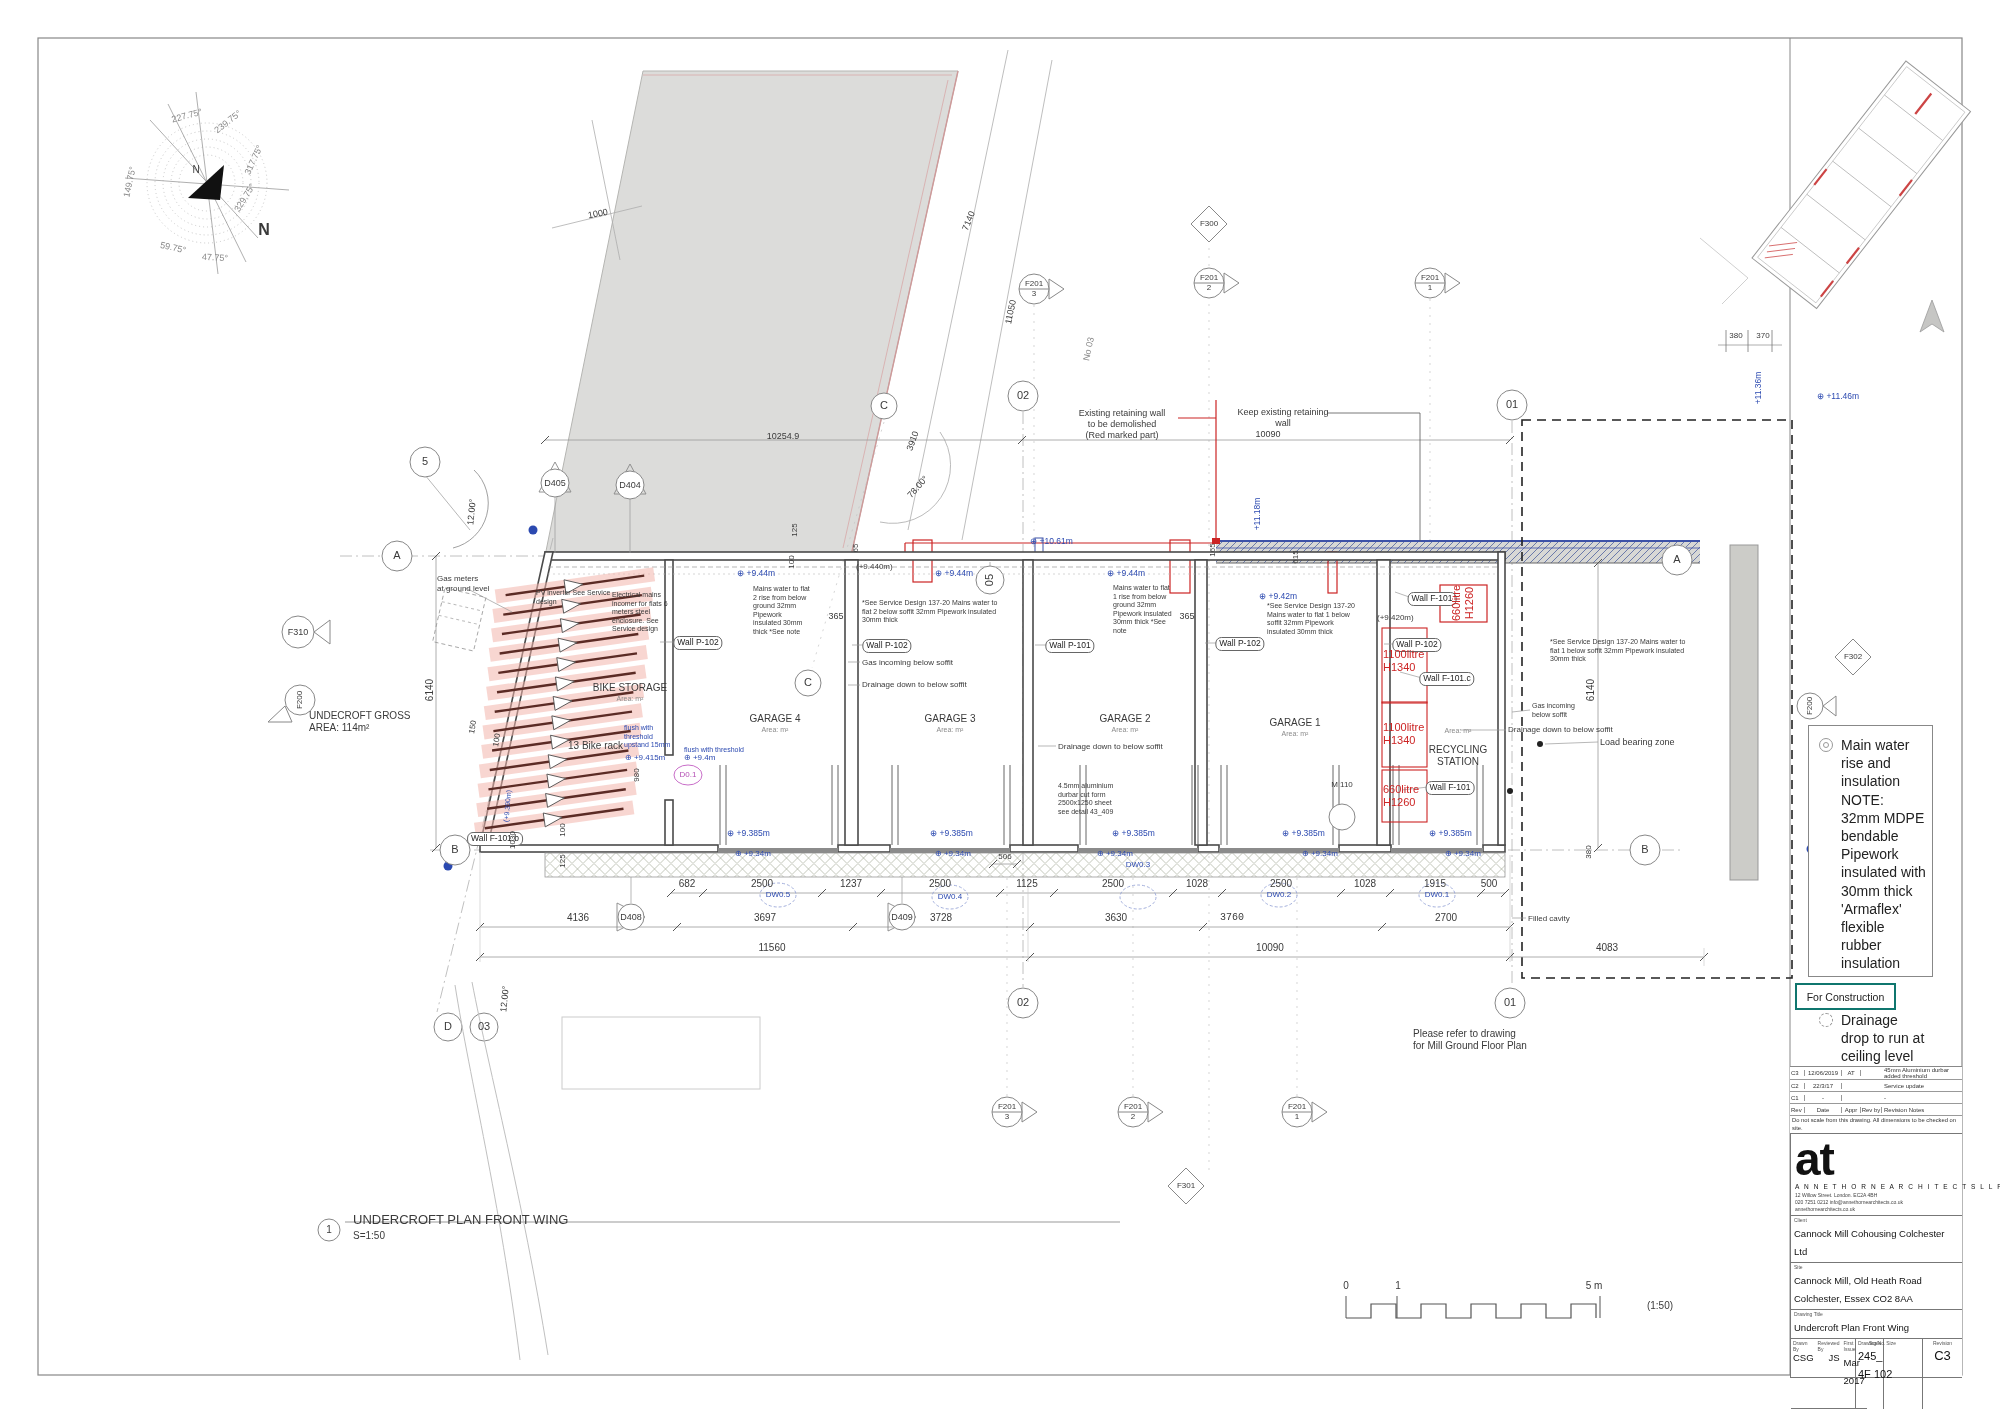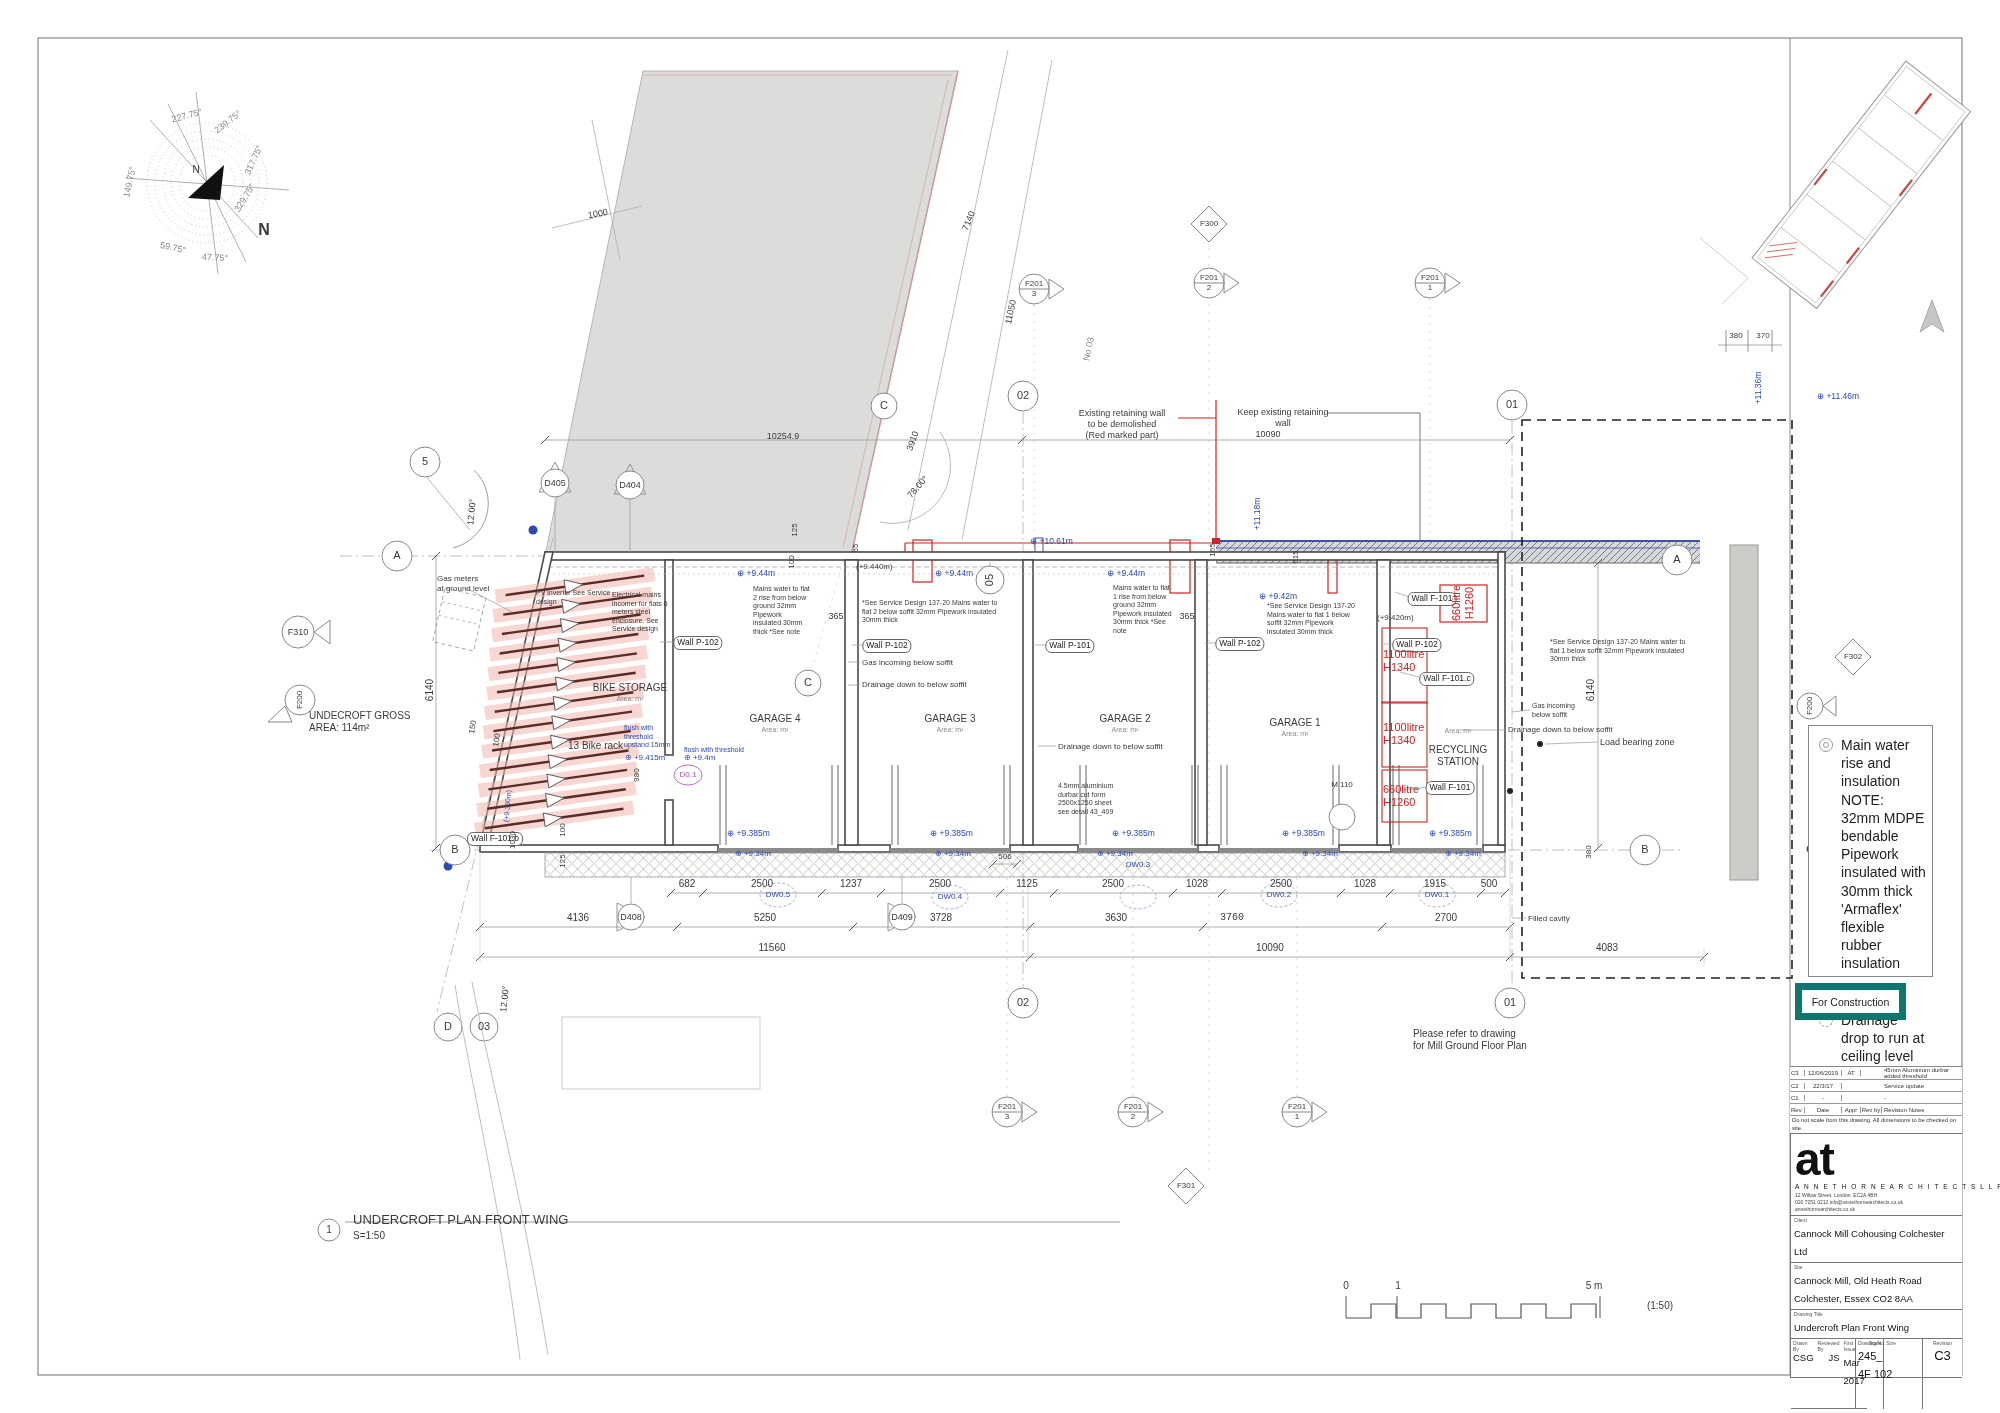--- a/index.html
+++ b/index.html
@@ -12,21 +12,21 @@
   .ctr{text-align:center}.rt{text-align:right}
   .tag{border:1px solid #666;border-radius:6px;padding:0 3px;background:#fff;font-size:8.5px;white-space:nowrap;color:#222;line-height:1.4}
   .box{position:absolute;border:1px solid #888;background:#fff;}
   .legend{left:1808px;top:725px;width:125px;height:252px;padding:10px 6px 6px 10px;box-sizing:border-box;}
   .leg-item{display:flex;gap:8px;margin-bottom:10px;}
   .leg-txt{font-size:14px;color:#222;line-height:1.3;}
   .ic-rise{width:12px;height:12px;border:1.5px solid #999;border-radius:50%;display:flex;align-items:center;justify-content:center;flex:0 0 auto;margin-top:2px}
   .ic-rise i{display:block;width:4px;height:4px;border:1.5px solid #999;border-radius:50%;}
   .ic-rwp{width:12px;height:12px;border-radius:50%;background:#2b49b0;flex:0 0 auto;margin-top:2px}
   .ic-drain{width:12px;height:12px;border:1.5px dashed #999;border-radius:50%;flex:0 0 auto;margin-top:2px}
-  .fc{left:1795px;top:983px;width:97px;height:23px;border:7px solid #0f766e;display:flex;align-items:center;justify-content:center;font-size:10.5px;color:#222}
+  .fc{left:1795px;top:983px;width:97px;height:23px;border:2px solid #0f766e;display:flex;align-items:center;justify-content:center;font-size:10.5px;color:#222}
   .revtbl{position:absolute;left:1790px;top:1066px;width:172px;font-size:6px;color:#333;border-top:1px solid #888;border-bottom:1px solid #888;background:#fff}
   .revtbl .rrow{display:flex;border-bottom:0.5px solid #999;min-height:11px;align-items:center}
   .revtbl .c1{width:13px;border-right:0.5px solid #999;padding-left:1px}
   .revtbl .c2{width:36px;border-right:0.5px solid #999;text-align:center}
   .revtbl .c3{width:18px;border-right:0.5px solid #999;text-align:center}
   .revtbl .c4{width:20px;border-right:0.5px solid #999;text-align:center}
   .revtbl .c5{flex:1;padding-left:2px}
   .revtbl .note{padding:1px 2px;font-size:5.8px;line-height:1.3}
   .tb{position:absolute;left:1790px;top:1133px;width:172px;height:245px;border:1px solid #777;border-right:none;box-sizing:border-box;background:#fff;color:#111}
   .tb .logo{font-size:46px;font-weight:bold;line-height:0.85;padding:6px 0 0 4px;letter-spacing:-1px}
@@ -701,21 +701,21 @@
     <div class="ann s10 c" style="left: 851px; top: 884px; transform: translate(-50%, -50%);">1237</div>
     <div class="ann s10 c" style="left: 940px; top: 884px; transform: translate(-50%, -50%);">2500</div>
     <div class="ann s10 c" style="left: 1027px; top: 884px; transform: translate(-50%, -50%);">1125</div>
     <div class="ann s10 c" style="left: 1113px; top: 884px; transform: translate(-50%, -50%);">2500</div>
     <div class="ann s10 c" style="left: 1197px; top: 884px; transform: translate(-50%, -50%);">1028</div>
     <div class="ann s10 c" style="left: 1281px; top: 884px; transform: translate(-50%, -50%);">2500</div>
     <div class="ann s10 c" style="left: 1365px; top: 884px; transform: translate(-50%, -50%);">1028</div>
     <div class="ann s10 c" style="left: 1435px; top: 884px; transform: translate(-50%, -50%);">1915</div>
     <div class="ann s10 c" style="left: 1489px; top: 884px; transform: translate(-50%, -50%);">500</div>
     <div class="ann s10 c" style="left: 578px; top: 918px; transform: translate(-50%, -50%);">4136</div>
-    <div class="ann s10 c" style="left: 765px; top: 918px; transform: translate(-50%, -50%);">5250</div>
+    <div class="ann s10 c" style="left: 765px; top: 918px; transform: translate(-50%, -50%);">3697</div>
     <div class="ann s10 c" style="left: 941px; top: 918px; transform: translate(-50%, -50%);">3728</div>
     <div class="ann s10 c" style="left: 1116px; top: 918px; transform: translate(-50%, -50%);">3630</div>
     <div class="ann s10 c" style="left: 1232px; top: 918px; transform: translate(-50%, -50%); font-family: Liberation Mono, monospace;">3760</div>
     <div class="ann s10 c" style="left: 1446px; top: 918px; transform: translate(-50%, -50%);">2700</div>
     <div class="ann s10 c" style="left: 755px; top: 948px; transform: translate(-50%, -50%); margin-left: 17px;">11560</div>
     <div class="ann s10 c" style="left: 1270px; top: 948px; transform: translate(-50%, -50%);">10090</div>
     <div class="ann s10 c" style="left: 1607px; top: 948px; transform: translate(-50%, -50%);">4083</div>
     <div class="ann s8 c" style="left: 1005px; top: 857px; transform: translate(-50%, -50%);">506</div>
     <div class="ann s10 c" style="left: 430px; top: 690px; transform: translate(-50%, -50%) rotate(-90deg);">6140</div>
     <div class="ann s10 c" style="left: 1591px; top: 690px; transform: translate(-50%, -50%) rotate(-90deg);">6140</div>

